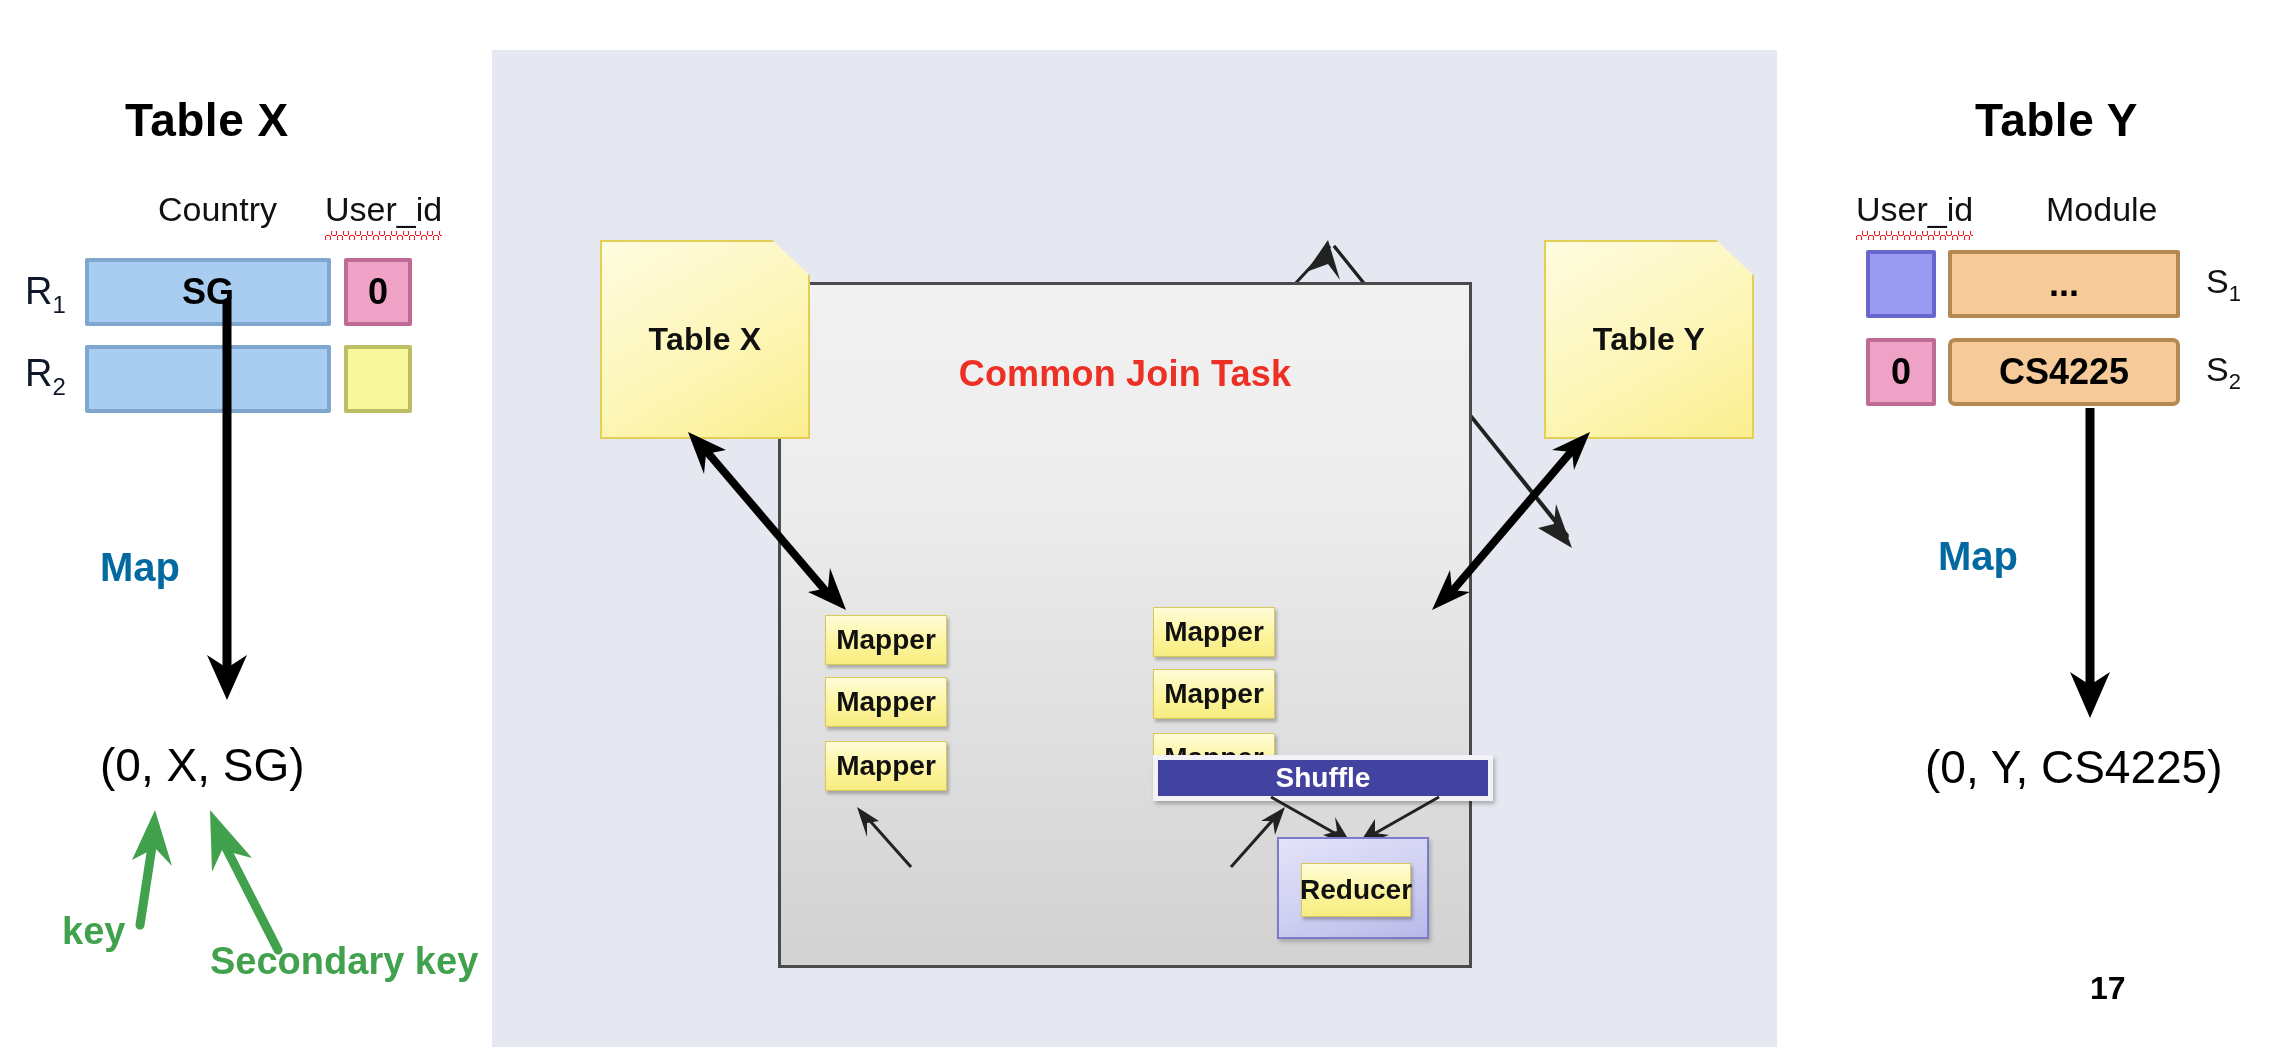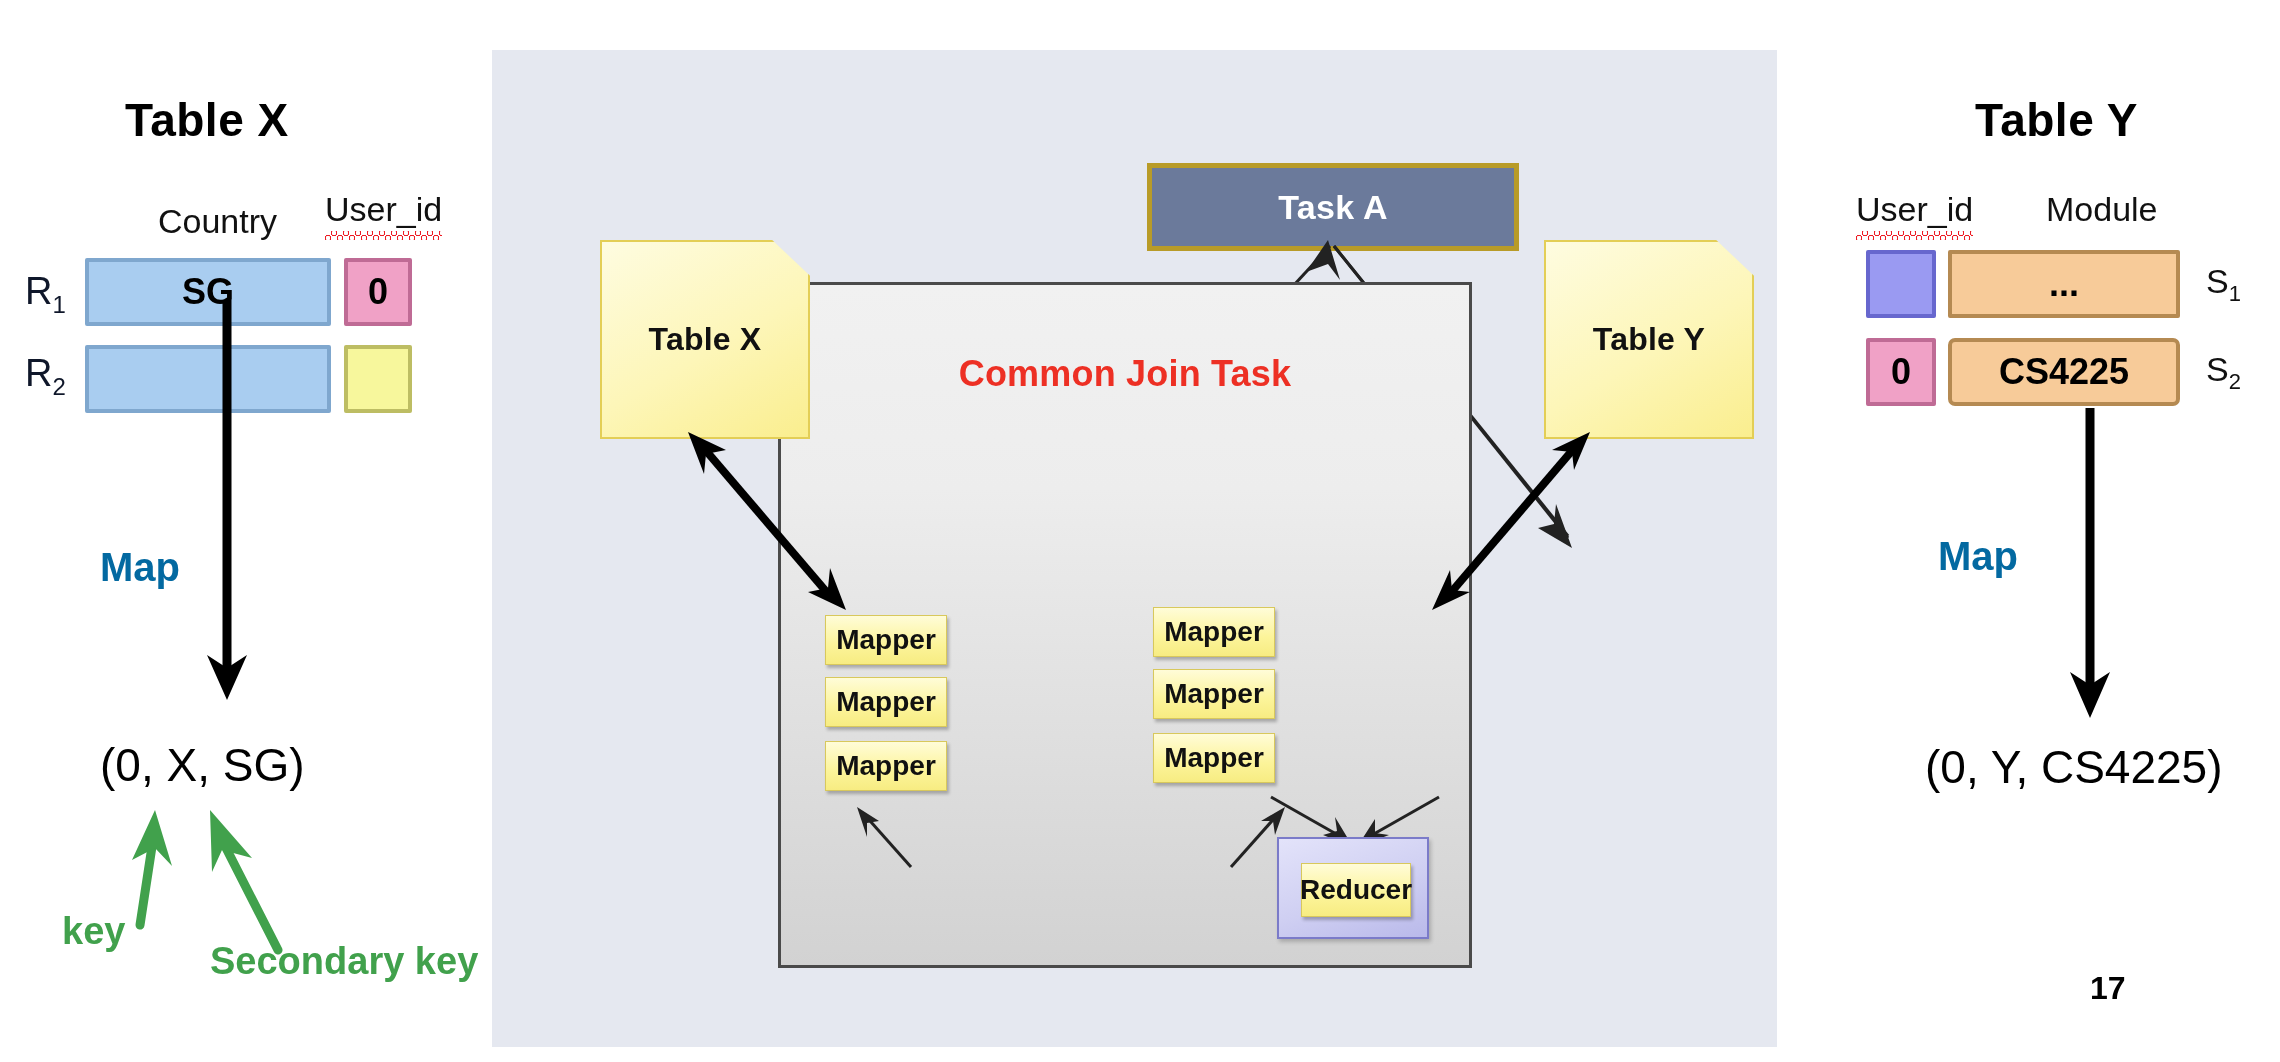--- a/index.html
+++ b/index.html
@@ -86,21 +86,21 @@
           display:flex;align-items:center;justify-content:center;
           font-size:28px;font-weight:bold;color:#111;}
 
   svg{overflow:visible;}
 </style>
 </head>
 <body>
 
 <div class="abs tbl-title" style="left:125px;top:93px;">Table X</div>
 
-<div class="abs col-head" style="left:158px;top:190px;margin-top:12px;">Country</div>
+<div class="abs col-head" style="left:158px;top:190px;">Country</div>
 
 <div class="abs" style="left:325px;top:190px;">
   <span class="col-head">User_id</span>
   <span class="squig"></span>
 </div>
 
 <div class="abs rowlab" style="left:25px;top:270px;">
   <span>R</span><sub>1</sub>
 </div>
 <div class="abs cell c-blue" style="left:85px;top:258px;width:246px;height:68px;">SG</div>
@@ -128,21 +128,20 @@
 <svg class="abs" style="left:180px;top:798px;" width="140" height="160" viewBox="0 0 140 160">
   <line x1="98" y1="152" x2="45" y2="48" stroke="#41A14C" stroke-width="9" stroke-linecap="round"></line>
   <polygon points="30,12 32,74 42,52 72,60" fill="#41A14C"></polygon>
 </svg>
 
 <div class="abs green-lab" style="left:62px;top:910px;">key</div>
 <div class="abs green-lab" style="left:210px;top:940px;width:280px;">Secondary key</div>
 
 <div class="abs" id="center-panel">
 
-  <div class="abs" id="task-a">Task A</div>
 
   <svg class="abs" style="left:400px;top:186px;" width="500" height="320" viewBox="0 0 500 320">
 
     <line x1="438" y1="10" x2="170" y2="300" stroke="#222" stroke-width="3"></line>
     <polygon points="436,4 414,36 436,28 448,44" fill="#222"></polygon>
     <polygon points="166,310 170,274 180,290 200,286" fill="#222"></polygon>
 
     <line x1="442" y1="10" x2="676" y2="300" stroke="#222" stroke-width="3"></line>
   </svg>
   <svg class="abs" style="left:400px;top:186px;" width="760" height="320" viewBox="0 0 760 320">
@@ -166,20 +165,21 @@
       <div class="mapper" style="left:22px;top:136px;">Mapper</div>
     </div>
 
     <svg class="abs" style="left:60px;top:520px;" width="520" height="70" viewBox="0 0 520 70">
       <line x1="70" y1="62" x2="22" y2="8" stroke="#222" stroke-width="3"></line>
       <polygon points="16,2 38,16 26,18 26,32" fill="#222"></polygon>
       <line x1="390" y1="62" x2="438" y2="8" stroke="#222" stroke-width="3"></line>
       <polygon points="444,2 434,30 432,16 420,16" fill="#222"></polygon>
     </svg>
 
+    <div class="abs" id="shuffle">Shuffle</div>
 
     <svg class="abs" style="left:480px;top:510px;" width="220" height="60" viewBox="0 0 220 60">
       <line x1="10" y1="2" x2="84" y2="44" stroke="#222" stroke-width="3"></line>
       <polygon points="92,52 62,40 76,36 74,22" fill="#222"></polygon>
       <line x1="178" y1="2" x2="104" y2="44" stroke="#222" stroke-width="3"></line>
       <polygon points="96,52 114,24 114,38 128,40" fill="#222"></polygon>
     </svg>
 
     <div class="abs" id="reducer-wrap">
       <div class="abs" id="reducer">Reducer</div>

